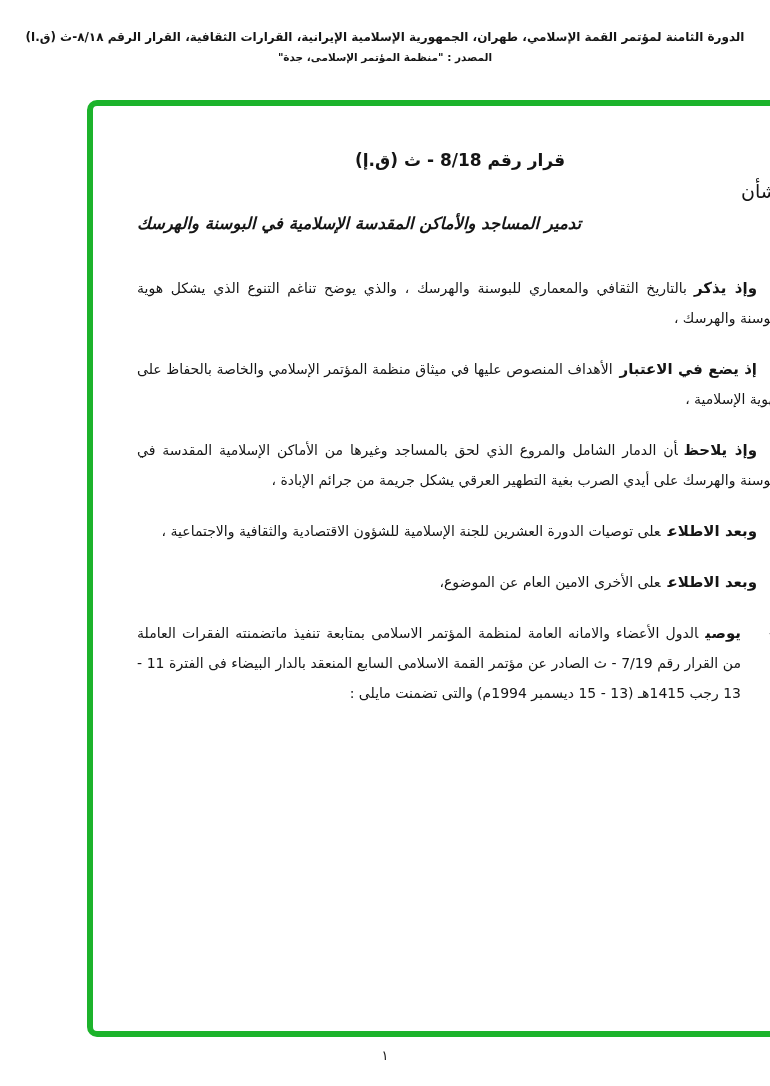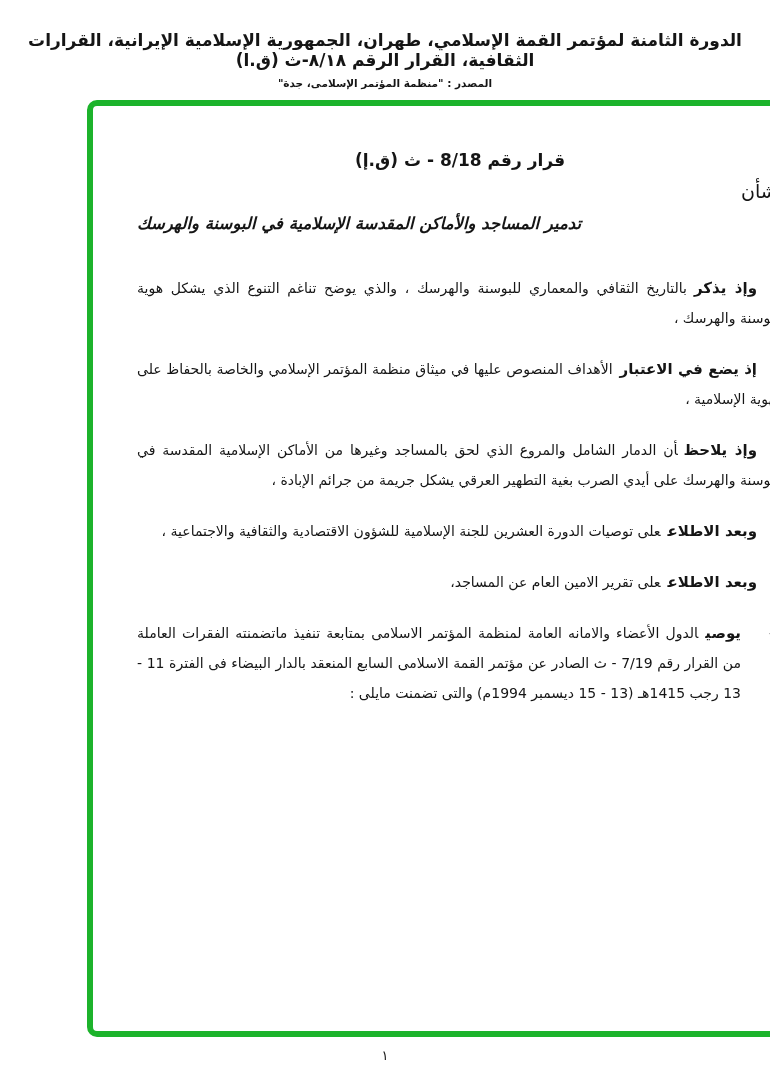--- a/index.html
+++ b/index.html
@@ -2,21 +2,21 @@
 <html lang="ar"><head>
 <meta charset="utf-8">
 <style>
   html,body{margin:0;padding:0;}
   body{
     width:770px;height:1086px;position:relative;background:#ffffff;
     font-family:"DejaVu Sans",sans-serif;color:#151515;overflow:hidden;
   }
   
   .page-header{position:absolute;top:30px;left:0;width:770px;text-align:center;direction:rtl;}
-  .page-header .line1{font-size:17px;font-weight:bold;letter-spacing:0;}
+  .page-header .line1{font-size:12px;font-weight:bold;letter-spacing:0;}
   .page-header .line2{font-size:10.5px;font-weight:bold;margin-top:7px;}
 
   
   .green-box{
     position:absolute;left:43px;top:100px;width:720px;height:937px;
     box-sizing:border-box;border:6px solid #1cb32b;border-radius:10px;
     padding:44px 18px 0 44px;direction:rtl;margin-left:44px;
   }
 
   .doc-title{font-size:17px;font-weight:bold;text-align:center;margin:0;}
@@ -60,21 +60,21 @@
   <p class="para">
     <span class="lead">وإذ يلاحظ</span><span>أن الدمار الشامل والمروع الذي لحق بالمساجد وغيرها من الأماكن الإسلامية المقدسة في البوسنة والهرسك على أيدي الصرب بغية التطهير العرقي يشكل جريمة من جرائم الإبادة ،</span>
   </p>
 
 
   <p class="para">
     <span class="lead">وبعد الاطلاع</span><span>على توصيات الدورة العشرين للجنة الإسلامية للشؤون الاقتصادية والثقافية والاجتماعية ،</span>
   </p>
 
   <p class="para">
-    <span class="lead">وبعد الاطلاع</span><span>على تقرير الامين العام عن المساجد،</span>
+    <span class="lead">وبعد الاطلاع</span><span>على الأخرى الامين العام عن الموضوع،</span>
   </p>
 
   <div class="item">
     <div class="item-num">1-</div>
     <div class="item-body">
       <span class="lead">يوصي</span><span>الدول الأعضاء والامانه العامة لمنظمة المؤتمر الاسلامى بمتابعة تنفيذ ماتضمنته الفقرات العاملة من القرار رقم 7/19 - ث الصادر عن مؤتمر القمة الاسلامى السابع المنعقد بالدار البيضاء فى الفترة 11 - 13 رجب 1415هـ (13 - 15 ديسمبر 1994م) والتى تضمنت مايلى :</span>
     </div>
   </div>
 </div>
 

